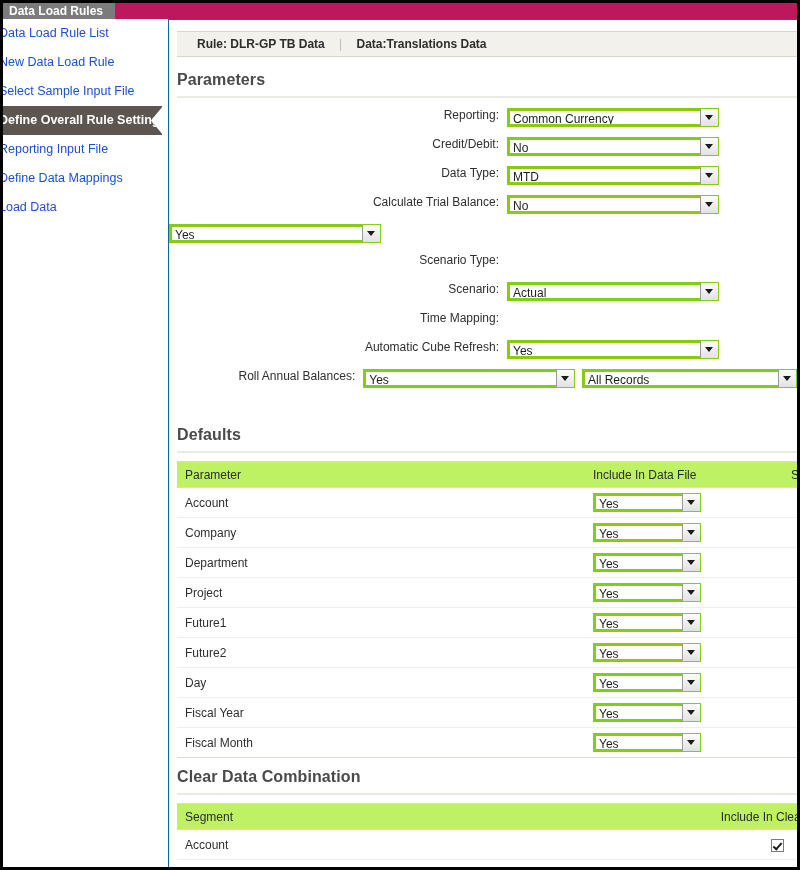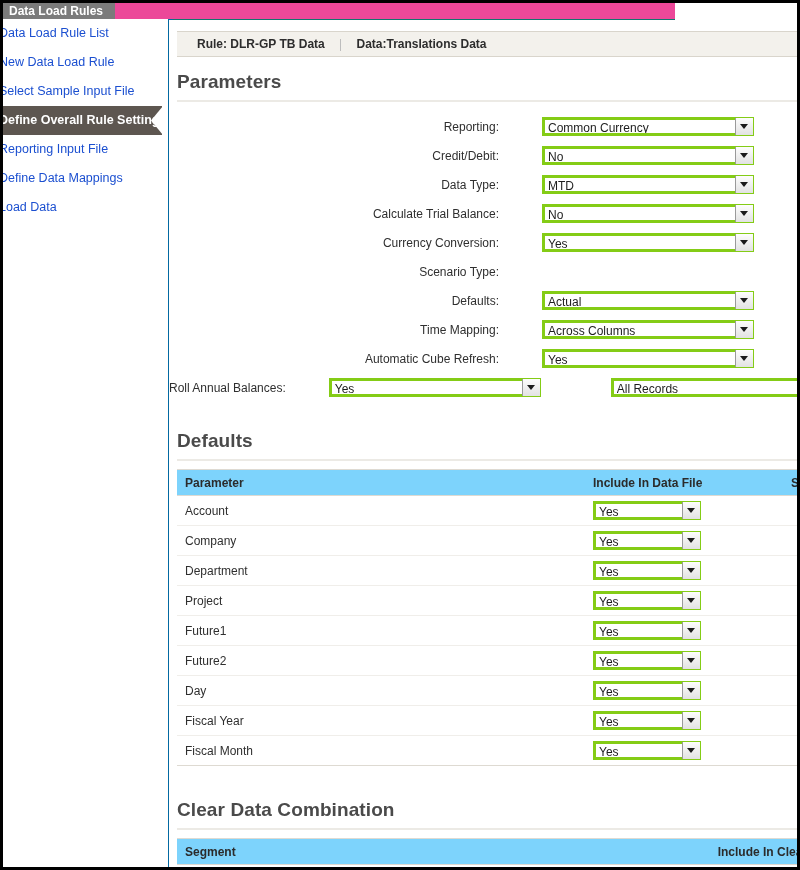--- a/index.html
+++ b/index.html
@@ -23,23 +23,23 @@
     border: 3px solid #000000;
     background: #ffffff;
     overflow: hidden;
   }
 
   
   #tab-strip {
     position: absolute;
     left: 0;
     top: 0;
-    width: 672px;
+    width: 794px;
     height: 16px;
-    background: #ec4899;
+    background: #be185d;
     border-bottom: 2px solid #0f766e;
   }
   #tab-data-load-rules {
     position: absolute;
     left: -4px;
     top: 0;
     height: 16px;
     line-height: 16px;
     padding: 0 12px 0 10px;
     background: #7b7b7b;
@@ -130,40 +130,38 @@
     display: inline-block;
     width: 1px;
     height: 12px;
     background: #bdbdbd;
     margin: 0 12px -1px 12px;
     vertical-align: middle;
   }
 
   .section-title {
     margin: 14px 0 0 8px;
-    font-size: 19px;
+    font-size: 16px;
     font-weight: bold;
     color: #4a4a4a;
     letter-spacing: 0.1px;
   }
   .section-rule {
     margin: 7px 0 0 8px;
     height: 2px;
     background: #eceae5;
   }
 
   
   #parameters-form {
     margin-top: 10px;
   }
   .param-row {
     display: flex;
-    align-items: center;
     height: 29px;
-    gap: 35px;
   }
   .param-label {
     width: 338px;
     text-align: right;
     padding-right: 8px;
     font-size: 12px;
     color: #2f2f2f;
     white-space: nowrap;
     box-sizing: border-box;
   }
@@ -206,25 +204,25 @@
   .sel-w215 { width: 215px; }
 
   
   .data-table {
     margin: 8px 0 0 8px;
     border-collapse: collapse;
     width: 784px;
     table-layout: fixed;
   }
   .data-table th {
-    background: #7dd3fc;
+    background: #bef264;
     border-top: 1px solid #dedad2;
     border-bottom: 1px solid #dedad2;
     font-size: 12px;
-    font-weight: bold;
+    font-weight: normal;
     color: #2b2b2b;
     text-align: left;
     height: 25px;
     padding: 0 0 0 8px;
     white-space: nowrap;
     margin-top: 38px;
   }
   .data-table td {
     border-bottom: 1px solid #f0eeea;
     height: 29px;
@@ -346,51 +344,44 @@
         <div class="param-label">Calculate Trial Balance:</div>
         <span class="sel-wrap">
           <select class="sel sel-w210">
             <option>No</option>
           </select>
           <span class="sel-arrow"></span>
         </span>
       </div>
 
       <div class="param-row">
-        <div class="param-label">Currency Conversion:</div>
         <span class="sel-wrap">
           <select class="sel sel-w210">
             <option>Yes</option>
           </select>
           <span class="sel-arrow"></span>
         </span>
       </div>
 
       <div class="param-row">
         <div class="param-label">Scenario Type:</div>
       </div>
 
       <div class="param-row">
-        <div class="param-label">Defaults:</div>
+        <div class="param-label">Scenario:</div>
         <span class="sel-wrap">
           <select class="sel sel-w210">
             <option>Actual</option>
           </select>
           <span class="sel-arrow"></span>
         </span>
       </div>
 
       <div class="param-row">
         <div class="param-label">Time Mapping:</div>
-        <span class="sel-wrap">
-          <select class="sel sel-w210">
-            <option>Across Columns</option>
-          </select>
-          <span class="sel-arrow"></span>
-        </span>
       </div>
 
       <div class="param-row">
         <div class="param-label">Automatic Cube Refresh:</div>
         <span class="sel-wrap">
           <select class="sel sel-w210">
             <option>Yes</option>
           </select>
           <span class="sel-arrow"></span>
         </span>
@@ -531,21 +522,21 @@
                 <option>Yes</option>
               </select>
               <span class="sel-arrow"></span>
             </span>
           </td>
           <td></td>
         </tr>
       </tbody>
     </table>
 
-    <div class="section-title" style="margin-top:33px;">Clear Data Combination</div>
+    <div class="section-title" style="margin-top:10px;">Clear Data Combination</div>
     <div class="section-rule"></div>
 
     <table class="data-table">
       <thead>
         <tr>
           <th class="col-name">Segment</th>
           <th style="width:384px;text-align:center;padding-left:0;">Include In Clear Data</th>
         </tr>
       </thead>
       <tbody>

